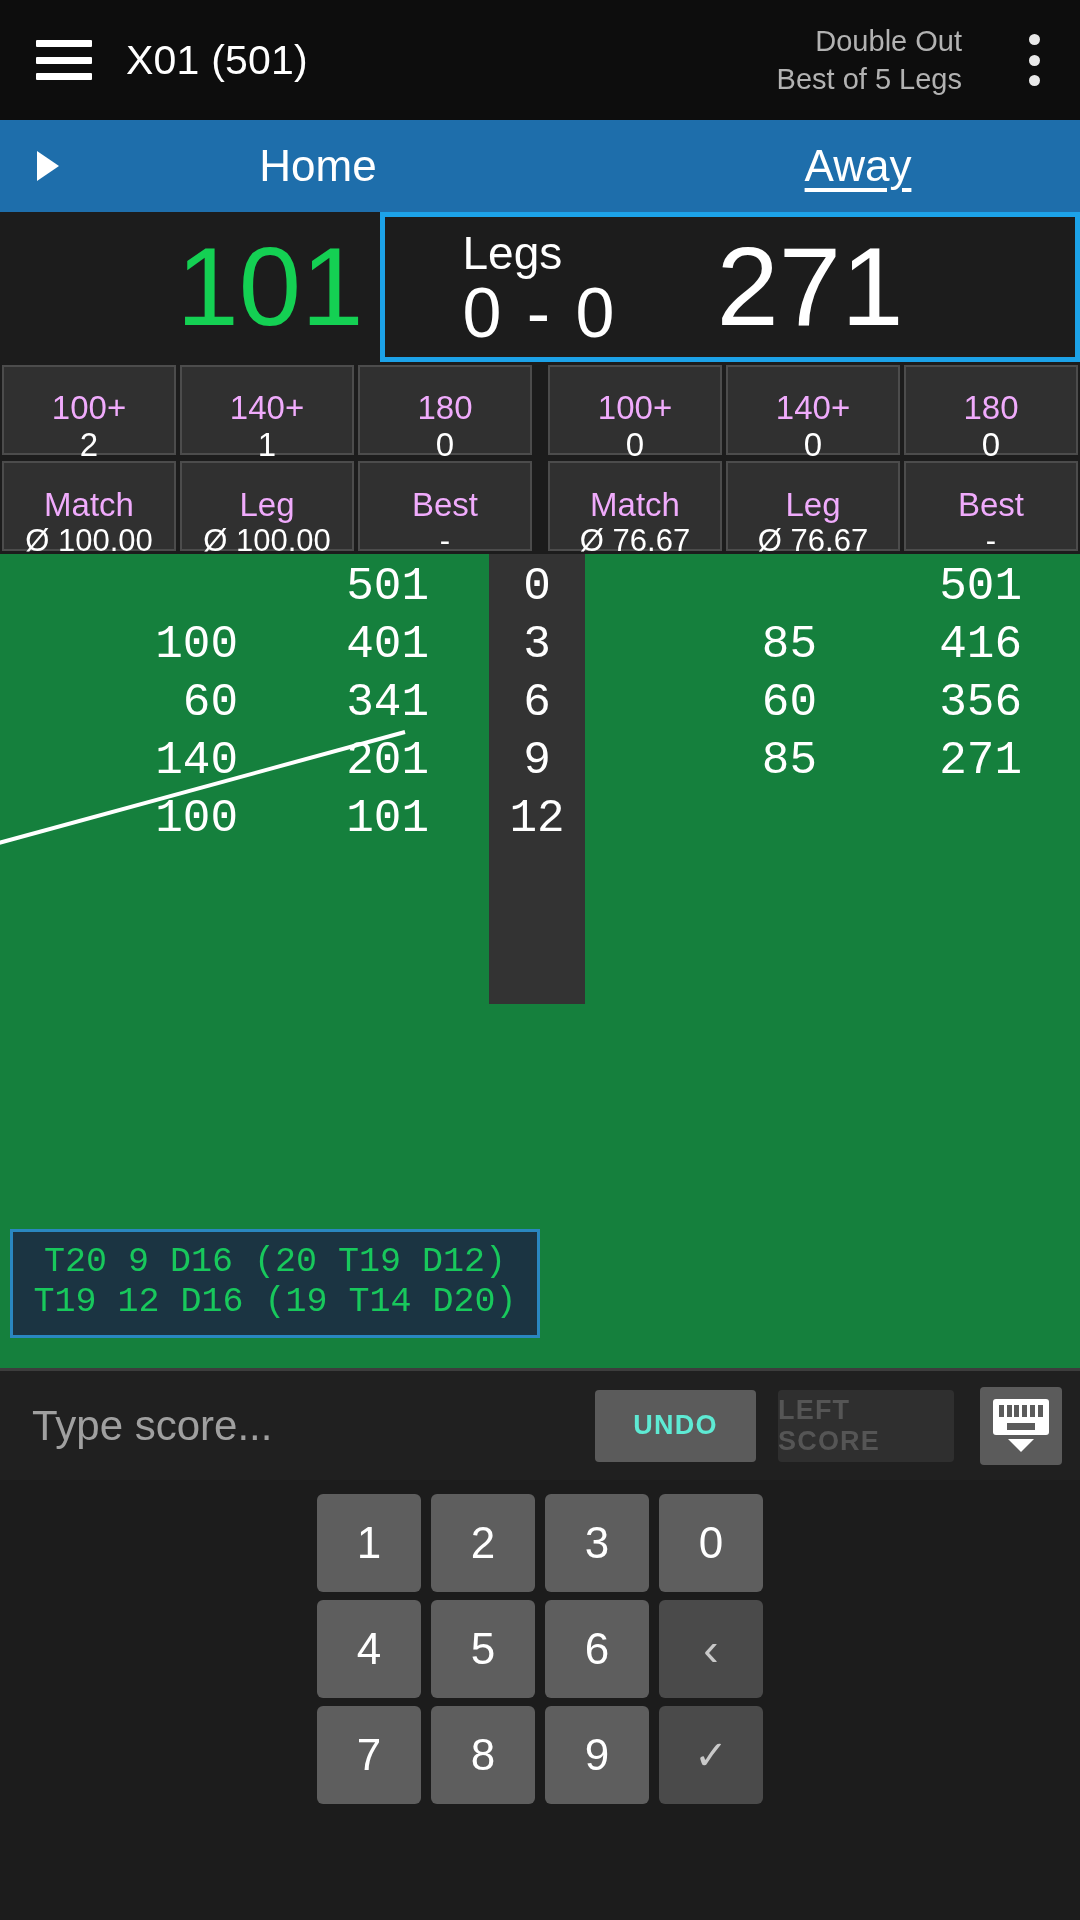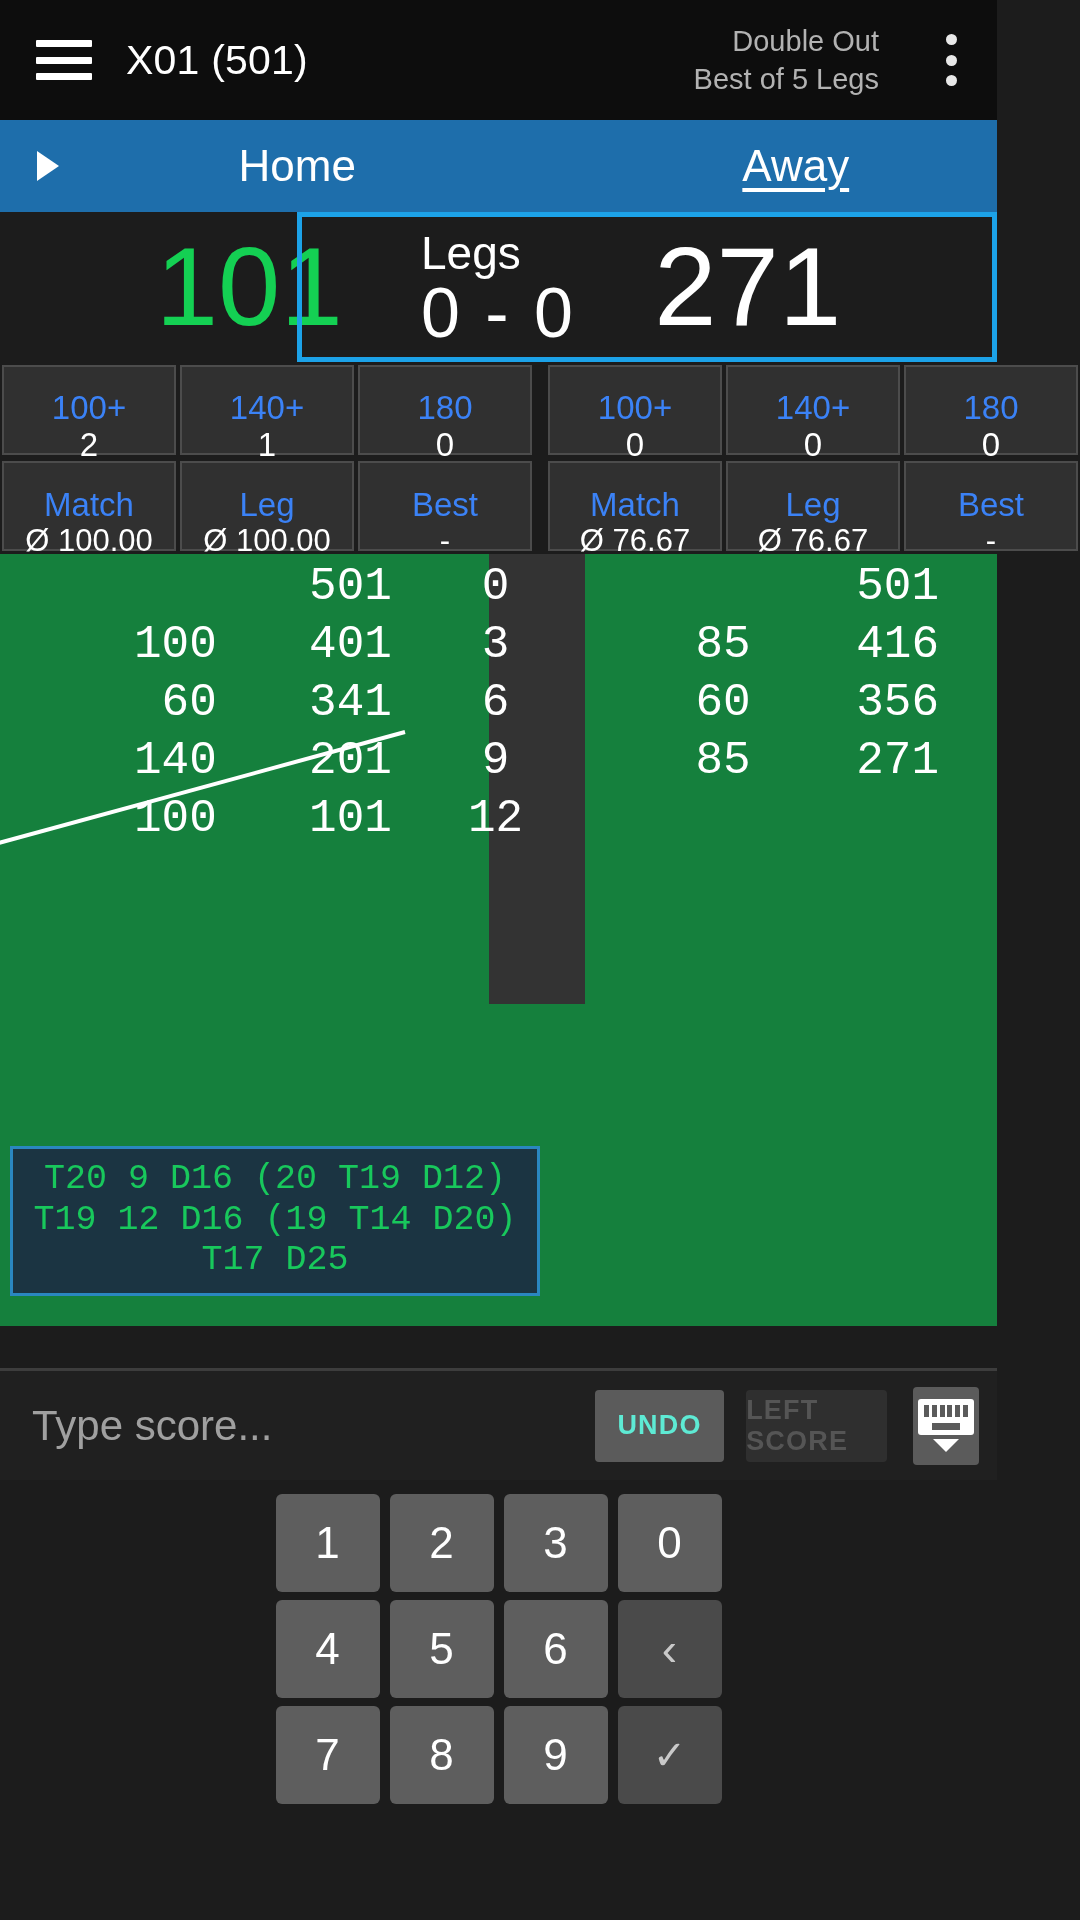--- a/index.html
+++ b/index.html
@@ -2,21 +2,21 @@
 <html><head>
 <meta charset="utf-8">
 <style>
   * { box-sizing: border-box; margin: 0; padding: 0; }
   html, body {
     width: 1080px; height: 1920px;
     background: #1c1c1c;
     font-family: "Liberation Sans", sans-serif;
     overflow: hidden;
   }
-  #app { width: 997px; height: 1920px; display: flex; flex-direction: column; position: relative; }
+  #app { width: 1080px; height: 1920px; display: flex; flex-direction: column; position: relative; }
 
   
   .appbar {
     height: 120px; background: #0d0d0d;
     display: flex; align-items: center; position: relative; flex: none;
   }
   .hamburger { width: 56px; height: 40px; margin-left: 36px; display: flex;
                flex-direction: column; justify-content: space-between; cursor: pointer; }
   .hamburger span { display: block; height: 7px; background: #ffffff; border-radius: 1px; }
   .app-title { color: #ffffff; font-size: 41px; margin-left: 34px; letter-spacing: .2px; white-space: nowrap; }
@@ -65,21 +65,21 @@
 
   
   .stats { flex: none; padding: 0 0 0 0; }
   .statrow { display: flex; width: 1080px; }
   .statgroup { display: flex; width: 534px; }
   .statgroup.right { margin-left: 12px; }
   .statcell {
     flex: 1; margin: 3px 2px; background: #303030; border: 2px solid #4c4c4c;
     height: 90px; display: flex; flex-direction: column; align-items: center; justify-content: center;
   }
-  .statcell .lbl { color: #3b82f6; font-size: 33px; line-height: 1.1; margin-top: 34px; }
+  .statcell .lbl { color: #f0abfc; font-size: 33px; line-height: 1.1; margin-top: 34px; }
   .statcell .val { color: #ffffff; font-size: 33px; line-height: 1.15; }
   .statrow.avg .statcell .val { font-size: 31px; }
 
   
   .board { position: relative; flex: 1 1 auto; background: #15803d; overflow: hidden; font-family: Liberation Mono, monospace; }
   .dartcol {
     position: absolute; left: 489px; top: 0; width: 96px; height: 450px;
     background: #333333;
   }
   .rows { position: relative; padding-top: 4px; }
@@ -100,21 +100,21 @@
   .checkout {
     position: absolute; left: 10px; bottom: 30px; width: 530px;
     background: #1b3442; border: 3px solid #2a87c0; padding: 10px 8px 12px 8px;
     text-align: center;
   }
   .checkout div { color: #18c85c; font-size: 35px; line-height: 1.16; white-space: nowrap; }
 
   
   .inputbar {
     flex: none; height: 112px; background: #202020; border-top: 3px solid #3d3d3d;
-    display: flex; align-items: center; padding: 0 18px; margin-top: 42px;
+    display: flex; align-items: center; padding: 0 18px;
   }
   .score-input {
     flex: 1; background: transparent; border: none; outline: none;
     color: #ffffff; font-size: 42px; font-family: inherit; padding-left: 14px;
   }
   .score-input::placeholder { color: #a0a0a0; }
   .btn {
     height: 72px; border-radius: 4px; display: flex; align-items: center; justify-content: center;
     font-size: 27px; letter-spacing: 1.2px; font-weight: bold; cursor: pointer; margin-left: 22px;
   }
@@ -305,21 +305,20 @@
       </div>
     </div>
 
     <svg class="strike" viewBox="0 0 1080 450" preserveAspectRatio="none">
       <line x1="-5" y1="290" x2="405" y2="178"></line>
     </svg>
 
     <div class="checkout">
       <div>T20 9 D16 (20 T19 D12)</div>
       <div>T19 12 D16 (19 T14 D20)</div>
-      <div>T17 D25</div>
     </div>
   </div>
 
   <div class="inputbar">
     <input class="score-input" type="text" value="" placeholder="Type score..." style="">
     <div class="btn btn-undo">UNDO</div>
     <div class="btn btn-left">LEFT SCORE</div>
     <div class="kb-btn">
       <div class="kb-glyph">
         <div class="k-dots">

